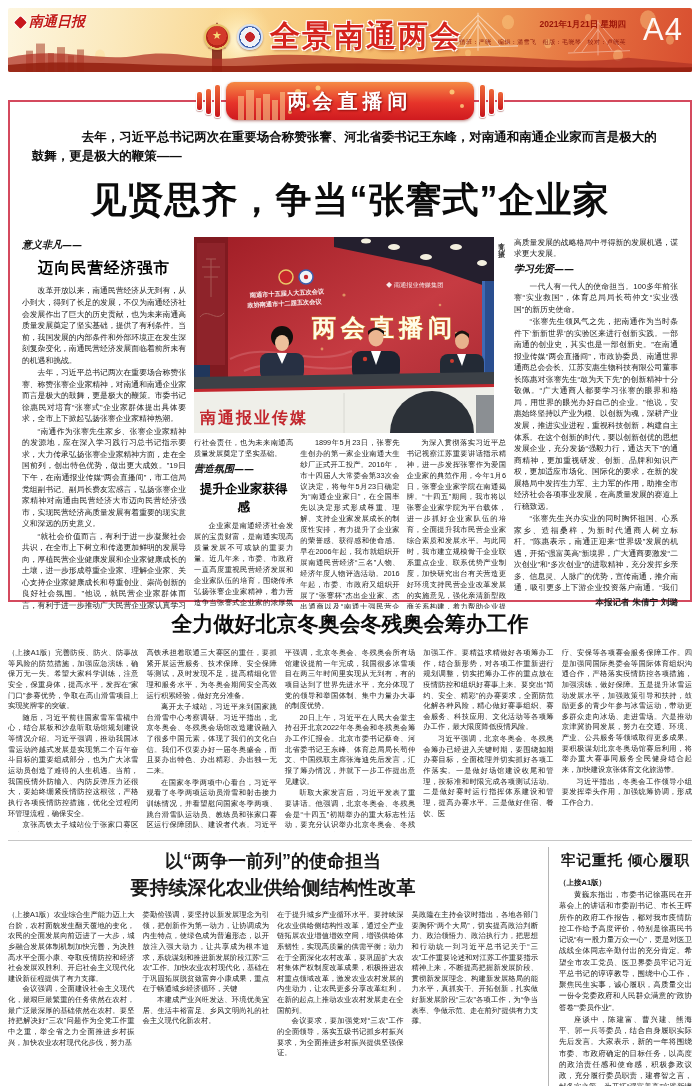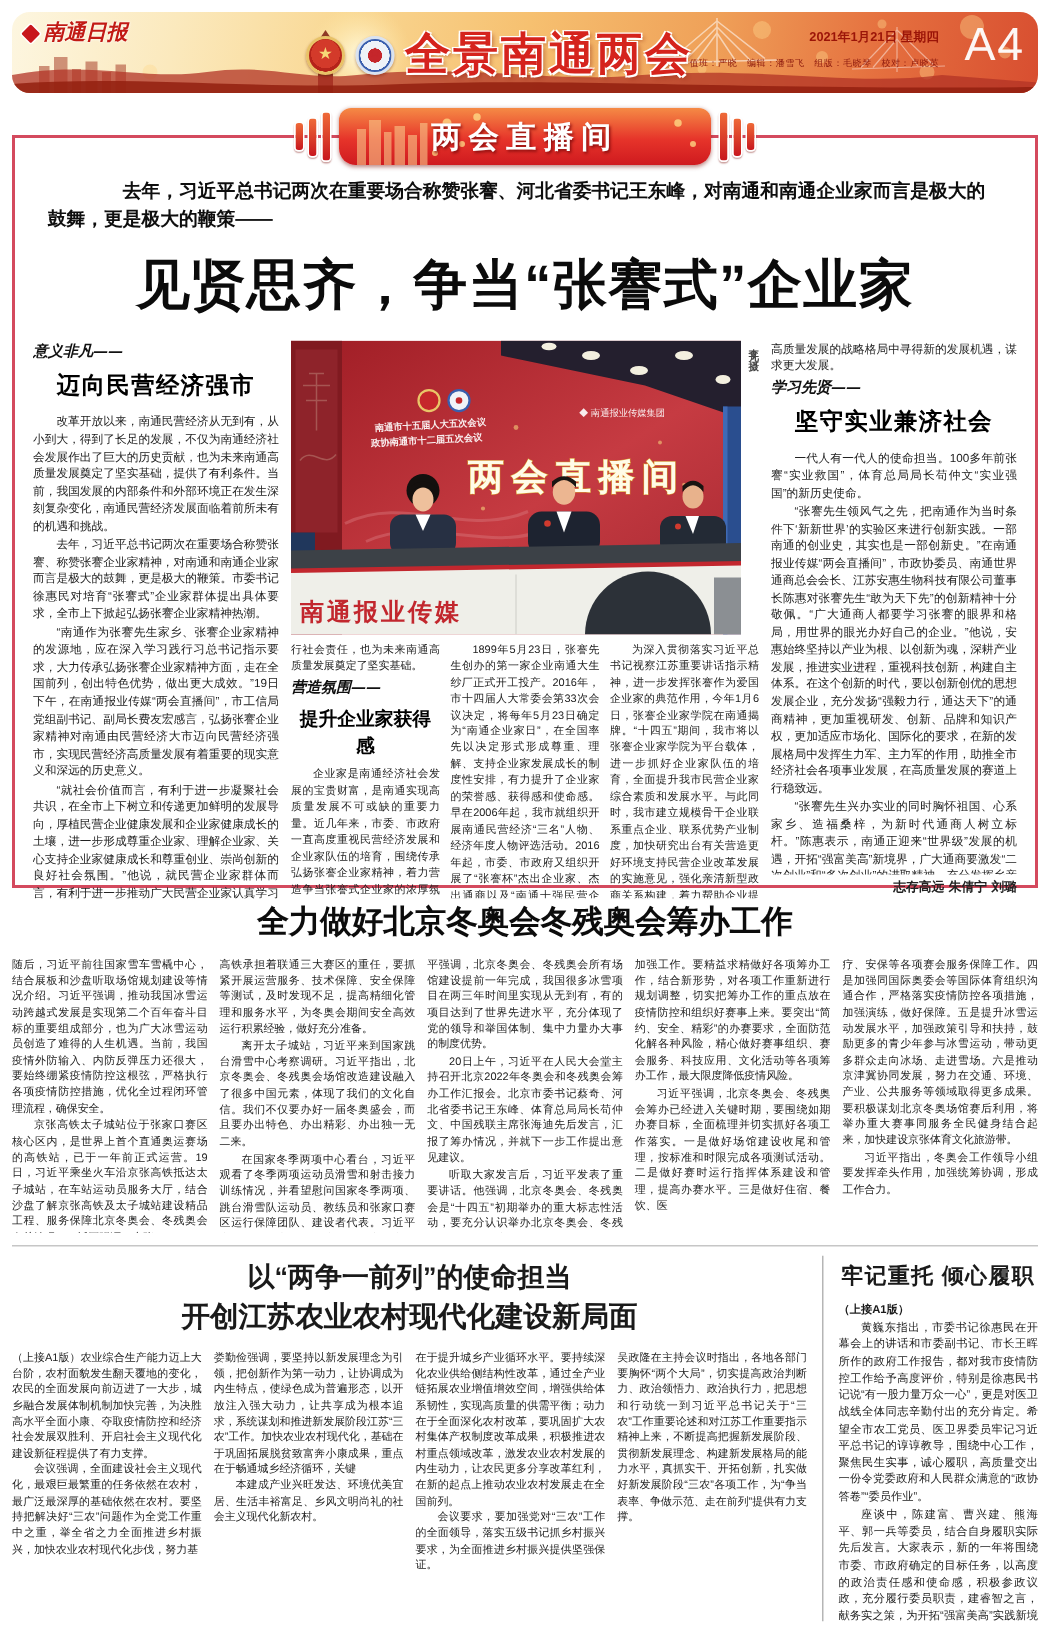--- a/index.html
+++ b/index.html
@@ -1,21 +1,21 @@
 <!DOCTYPE html>
 <html><head>
 <meta charset="utf-8">
 <style>
   *{box-sizing:border-box;margin:0;padding:0;}
   html,body{background:#e9e9e9;}
   body{font-family:"Liberation Sans",sans-serif;}
   .page{position:relative;width:700px;height:1086px;background:#fff;margin:0 auto;padding:8px;overflow:hidden;color:#1a1a1a;}
 
   
-  .masthead{position:relative;height:54px;overflow:hidden;border-radius:12px;
+  .masthead{position:relative;height:64px;overflow:hidden;border-radius:2px;
     background:linear-gradient(100deg,#fdf6e0 0%,#fbe9bd 16%,#f9d894 32%,#f6c070 50%,#efa058 68%,#e5703f 84%,#d84e30 100%);}
   .mast-art{position:absolute;left:0;top:0;width:100%;height:100%;}
   .logo{position:absolute;left:7px;top:5px;display:flex;align-items:center;gap:3px;}
   .logo-seal{width:11px;height:11px;background:#c8161d;border-radius:2px;transform:rotate(45deg);border:1px solid #fff;}
   .logo-text{font-family:"DejaVu Serif",serif;font-style:italic;font-weight:bold;font-size:14px;color:#c21a14;text-shadow:0 0 2px #fff,0 0 1px #fff;}
   .emblem-row{position:absolute;left:196px;top:8px;display:flex;align-items:center;gap:7px;}
   .emblem{width:26px;height:26px;border-radius:50%;position:relative;box-shadow:0 1px 2px rgba(100,20,0,.4);}
   .emblem-nat{background:radial-gradient(circle at 50% 45%,#d33a2a 0 58%,#b5231a 59% 72%,#e8c268 73% 100%);border:2px solid #e8c268;}
   .emblem-nat::after{content:"★";position:absolute;left:0;right:0;top:3px;text-align:center;font-size:11px;color:#f6d878;}
   .emblem-cppcc{background:radial-gradient(circle at 50% 50%,#c5262b 0 30%,#eef2f8 31% 62%,#3a5fae 63% 100%);border:2px solid #d9e2f0;}
@@ -312,35 +312,35 @@
             <div class="bd">
                 <p>为深入贯彻落实习近平总书记视察江苏重要讲话指示精神，进一步发挥张謇作为爱国企业家的典范作用，今年1月6日，张謇企业家学院在南通揭牌。“十四五”期间，我市将以张謇企业家学院为平台载体，进一步抓好企业家队伍的培育，全面提升我市民营企业家综合素质和发展水平。与此同时，我市建立规模骨干企业联系重点企业、联系优势产业制度，加快研究出台有关营造更好环境支持民营企业改革发展的实施意见，强化亲清新型政商关系构建，着力帮助企业提升发展水平；常态化开展产业链对接和市内外企业交流合作活动，引导民营企业全方位融入苏南、全方位对接上海，全方位在融入</p>
               </div>
           </div>
         </div>
       </div>
 
       <div class="col-side col-r">
         <div class="cont">高质量发展的战略格局中寻得新的发展机遇，谋求更大发展。</div>
         <div class="k">学习先贤——</div>
-        <div class="sh">坚守实业兼济社会</div>
         <div class="bd">
             <p>一代人有一代人的使命担当。100多年前张謇“实业救国”，体育总局局长苟仲文“实业强国”的新历史使命。</p>
             <p>“张謇先生领风气之先，把南通作为当时条件下‘新新世界’的实验区来进行创新实践。一部南通的创业史，其实也是一部创新史。”在南通报业传媒“两会直播间”，市政协委员、南通世界通商总会会长、江苏安惠生物科技有限公司董事长陈惠对张謇先生“敢为天下先”的创新精神十分敬佩。“广大通商人都要学习张謇的眼界和格局，用世界的眼光办好自己的企业。”他说，安惠始终坚持以产业为根、以创新为魂，深耕产业发展，推进实业进程，重视科技创新，构建自主体系。在这个创新的时代，要以创新创优的思想发展企业，充分发扬“强毅力行，通达天下”的通商精神，更加重视研发、创新、品牌和知识产权，更加适应市场化、国际化的要求，在新的发展格局中发挥生力军、主力军的作用，助推全市经济社会各项事业发展，在高质量发展的赛道上行稳致远。</p>
             <p>“张謇先生兴办实业的同时胸怀祖国、心系家乡、造福桑梓，为新时代通商人树立标杆。”陈惠表示，南通正迎来“世界级”发展的机遇，开拓“强富美高”新境界，广大通商要激发“二次创业”和“多次创业”的进取精神，充分发挥乡亲多、信息灵、人脉广的优势，宣传南通，推介南通，吸引更多上下游企业投资落户南通。“我们广大通商要爱国，也要爱家乡。这是一种情怀，也是一种责任与担当。”</p>
           </div>
-        <div class="byline">志存高远 朱倩宁 刘璐</div>
+        <div class="byline">本报记者 朱倩宁 刘璐</div>
       </div>
     </div>
   </div>
 
   <div class="mid">
     <h2 class="mid-h">全力做好北京冬奥会冬残奥会筹办工作</h2>
     <div class="mid-cols">
       <div class="mid-col">
+          <p>（上接A1版）完善防疫、防火、防事故等风险的防范措施，加强应急演练，确保万无一失。希望大家科学训练，注意安全，保重身体，提高水平，发挥在“家门口”参赛优势，争取在高山滑雪项目上实现奖牌零的突破。</p>
           <p>随后，习近平前往国家雪车雪橇中心，结合展板和沙盘听取场馆规划建设等情况介绍。习近平强调，推动我国冰雪运动跨越式发展是实现第二个百年奋斗目标的重要组成部分，也为广大冰雪运动员创造了难得的人生机遇。当前，我国疫情外防输入、内防反弹压力还很大，要始终绷紧疫情防控这根弦，严格执行各项疫情防控措施，优化全过程闭环管理流程，确保安全。</p>
           <p>京张高铁太子城站位于张家口赛区核心区内，是世界上首个直通奥运赛场的高铁站，已于一年前正式运营。19日，习近平乘坐火车沿京张高铁抵达太子城站，在车站运动员服务大厅，结合沙盘了解京张高铁及太子城站建设精品工程、服务保障北京冬奥会、冬残奥会有关情况。习近平强调，京张</p>
         </div>
       <div class="mid-col">
           <p>高铁承担着联通三大赛区的重任，要抓紧开展运营服务、技术保障、安全保障等测试，及时发现不足，提高精细化管理和服务水平，为冬奥会期间安全高效运行积累经验，做好充分准备。</p>
           <p>离开太子城站，习近平来到国家跳台滑雪中心考察调研。习近平指出，北京冬奥会、冬残奥会场馆改造建设融入了很多中国元素，体现了我们的文化自信。我们不仅要办好一届冬奥盛会，而且要办出特色、办出精彩、办出独一无二来。</p>
           <p>在国家冬季两项中心看台，习近平观看了冬季两项运动员滑雪和射击接力训练情况，并看望慰问国家冬季两项、跳台滑雪队运动员、教练员和张家口赛区运行保障团队、建设者代表。习近平亲切地对大家说，我这次来考察北京冬奥会、冬残奥会筹办情况，也是在牛年春节前夕来看望大家。大家都在为办好一届成功的冬奥盛会而努力，运动员在刻苦训练，建设单位和建设者、保障团队爱岗敬业，成功打造了一批世界一流的精品工程，大家的奋斗精神、奉献精神令人感奋。习近</p>
         </div>
       <div class="mid-col">
           <p>平强调，北京冬奥会、冬残奥会所有场馆建设提前一年完成，我国很多冰雪项目在两三年时间里实现从无到有，有的项目达到了世界先进水平，充分体现了党的领导和举国体制、集中力量办大事的制度优势。</p>
@@ -356,21 +356,21 @@
           <p>习近平指出，冬奥会工作领导小组要发挥牵头作用，加强统筹协调，形成工作合力。</p>
         </div>
     </div>
   </div>
 
   <hr class="sep">
 
   <div class="bottom">
     <div class="bot-left">
       <div class="bl-h1">以“两争一前列”的使命担当</div>
-      <div class="bl-h2">开创江苏农业农村现代化建设新局面</div>
+      <div class="bl-h2">要持续深化农业供给侧结构性改革</div>
       <div class="bl-cols">
         <div class="bl-col">
             <p>（上接A1版）农业综合生产能力迈上大台阶，农村面貌发生翻天覆地的变化，农民的全面发展向前迈进了一大步，城乡融合发展体制机制加快完善，为决胜高水平全面小康、夺取疫情防控和经济社会发展双胜利、开启社会主义现代化建设新征程提供了有力支撑。</p>
             <p>会议强调，全面建设社会主义现代化，最艰巨最繁重的任务依然在农村，最广泛最深厚的基础依然在农村。要坚持把解决好“三农”问题作为全党工作重中之重，举全省之力全面推进乡村振兴，加快农业农村现代化步伐，努力基</p>
           </div>
         <div class="bl-col">
             <p>娄勤俭强调，要坚持以新发展理念为引领，把创新作为第一动力，让协调成为内生特点，使绿色成为普遍形态，以开放注入强大动力，让共享成为根本追求，系统谋划和推进新发展阶段江苏“三农”工作。加快农业农村现代化，基础在于巩固拓展脱贫致富奔小康成果，重点在于畅通城乡经济循环，关键</p>
             <p>本建成产业兴旺发达、环境优美宜居、生活丰裕富足、乡风文明尚礼的社会主义现代化新农村。</p>
           </div>
         <div class="bl-col">

